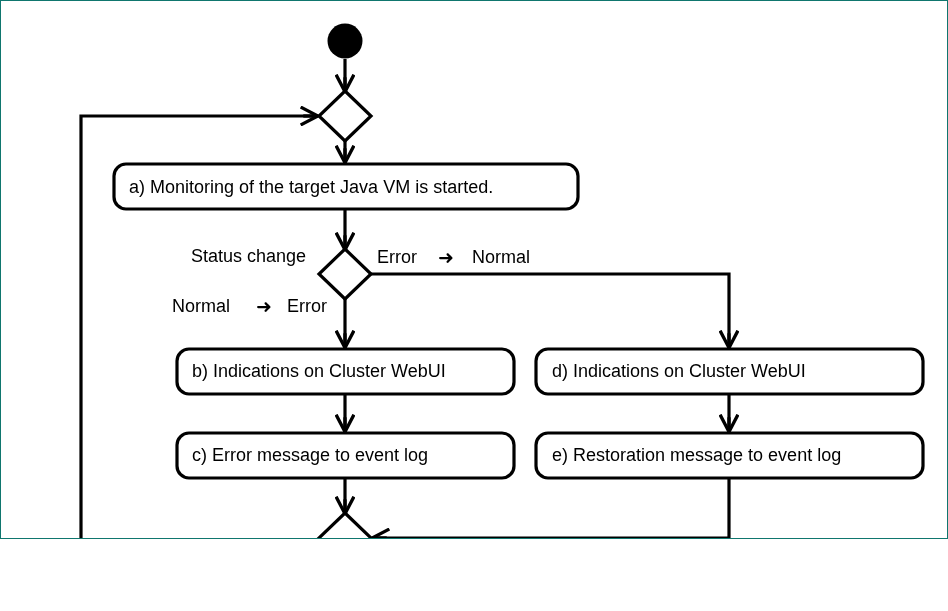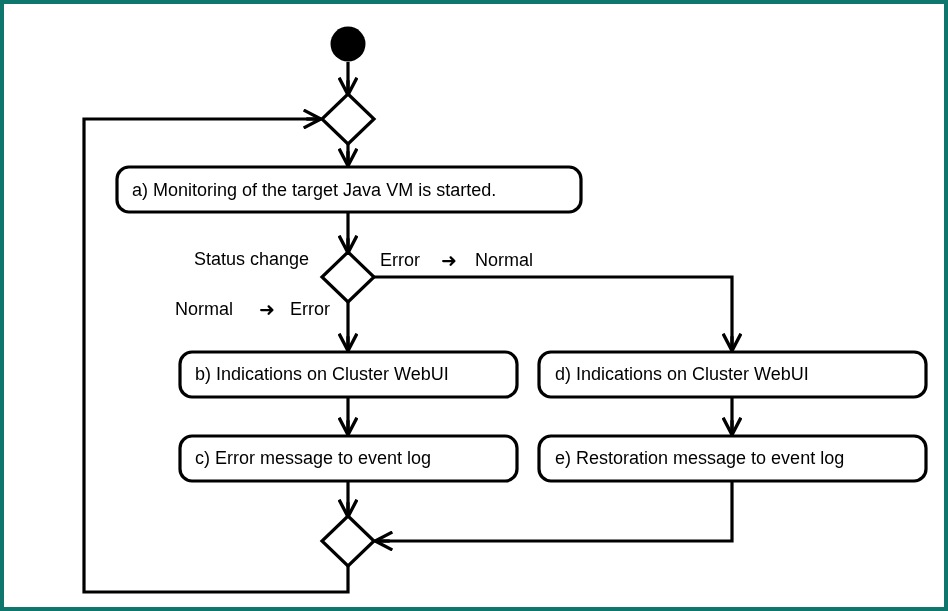--- a/index.html
+++ b/index.html
@@ -3,23 +3,23 @@
 <meta charset="utf-8">
 <style>
   html, body {
     margin: 0;
     padding: 0;
     background: #ffffff;
   }
   #canvas {
     position: relative;
     width: 948px;
-    height: 611px;
+    height: 539px;
     background: #ffffff;
-    border: 4px solid #0f766e;
+    border: 1px solid #0f766e;
     box-sizing: border-box;
     overflow: hidden;
     font-family: "Liberation Sans", sans-serif;
   }
   #diagram-svg {
     position: absolute;
     left: 0;
     top: 0;
     width: 948px;
     height: 611px;

